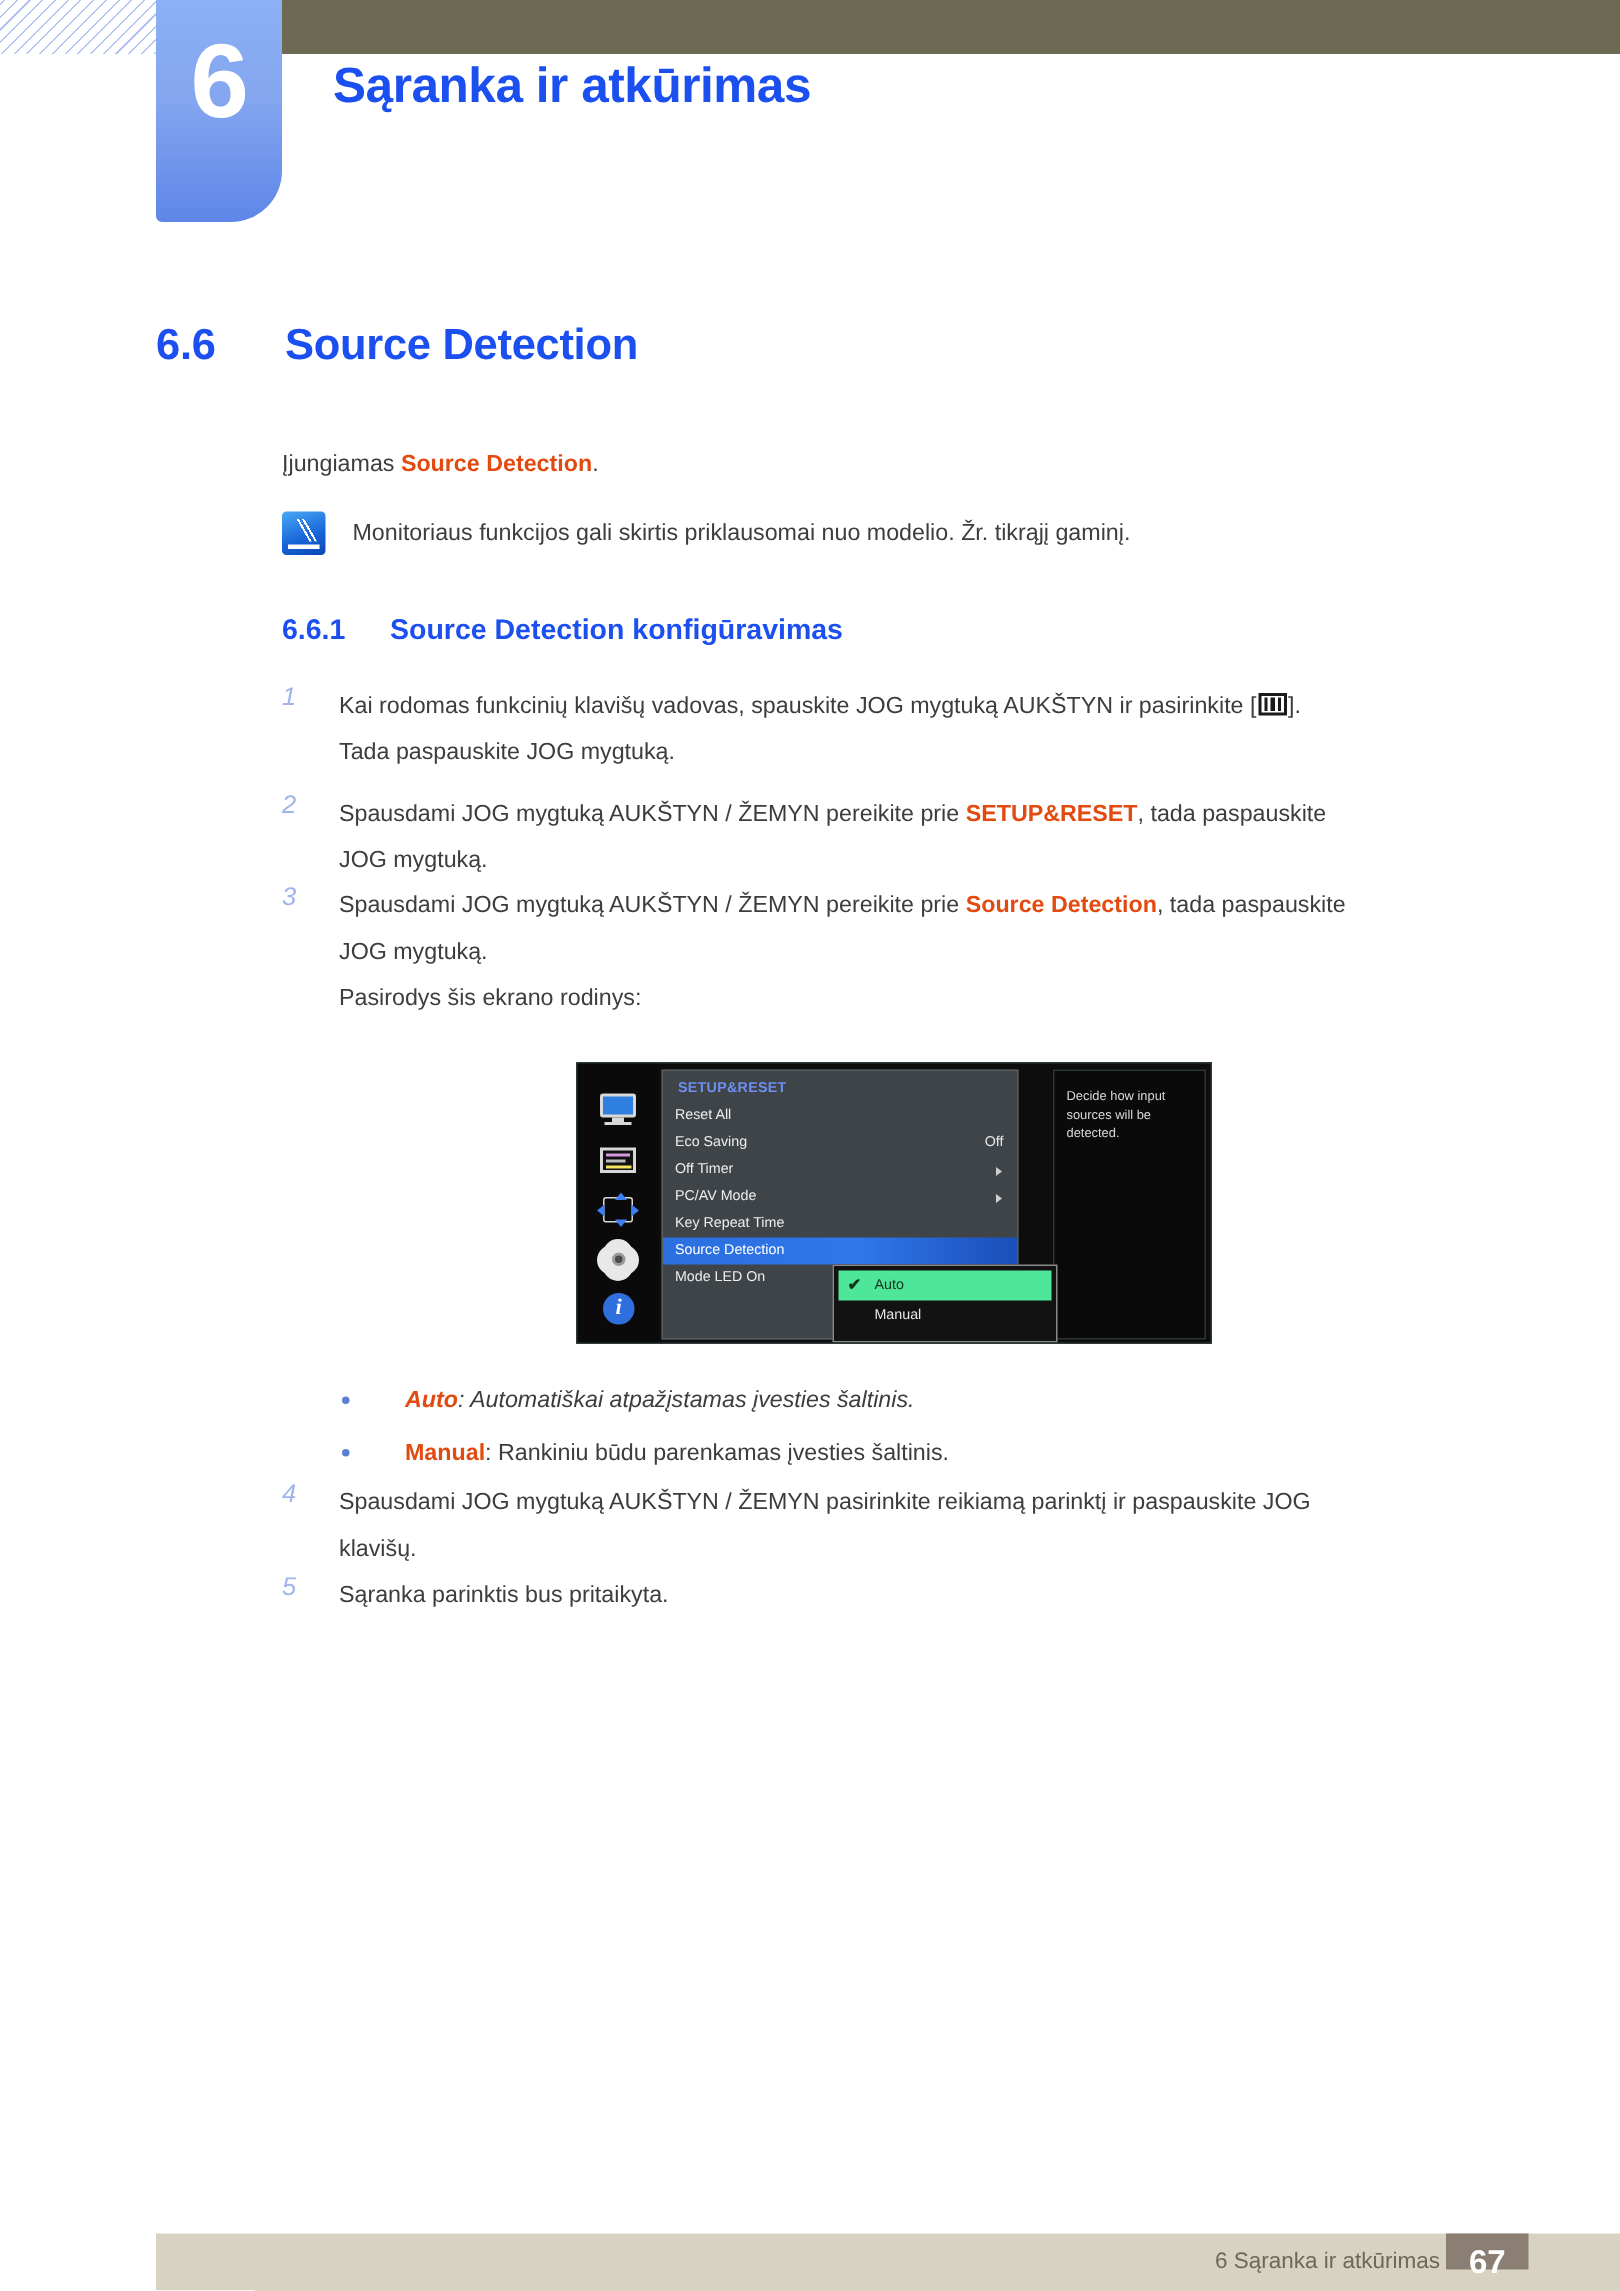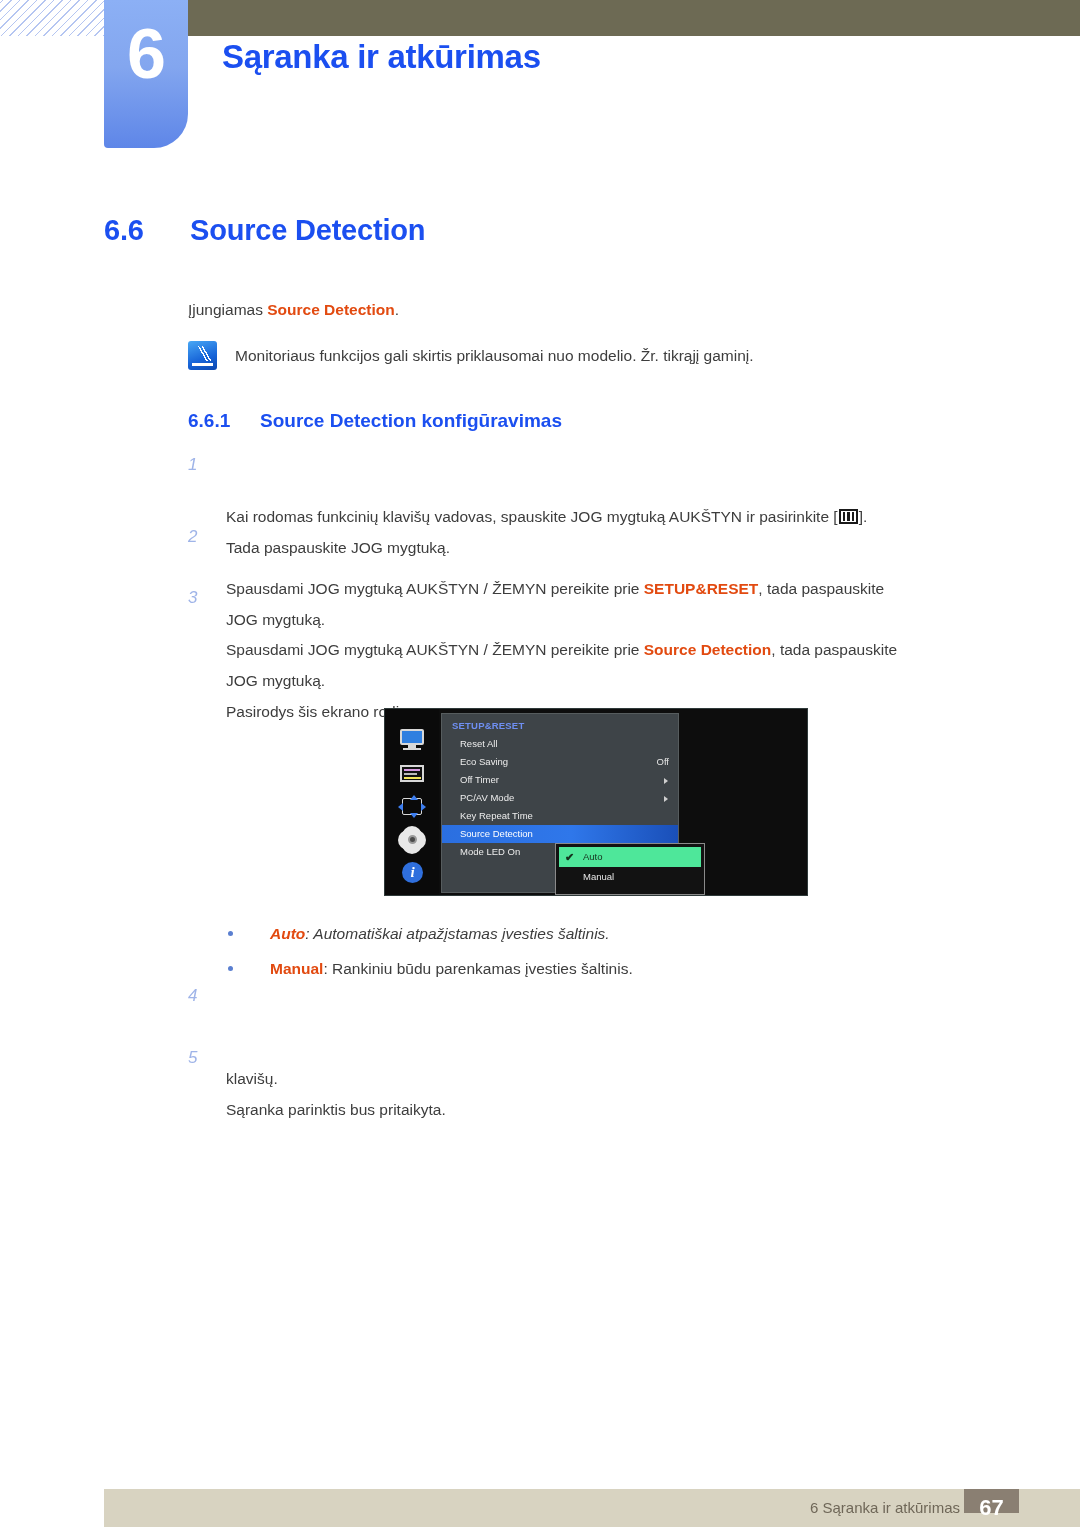--- a/index.html
+++ b/index.html
@@ -137,21 +137,20 @@
     font-size: 17px;
     font-style: italic;
     color: #9fb4e8;
   }
   .step-body {
     margin-left: 38px;
     font-size: 15.5px;
     line-height: 31px;
     color: #3d3d3d;
     width: 790px;
-    margin-top: 46px;
   }
 
   .menu-glyph {
     display: inline-block;
     width: 19px; height: 15px;
     border: 2px solid #1a1a1a;
     vertical-align: -2px;
     position: relative;
     background: #ffffff;
     box-sizing: border-box;
@@ -294,21 +293,21 @@
   .osd-cat {
     color: #6f8ff2;
     font-weight: bold;
     padding: 0 0 4px 10px;
     letter-spacing: 0.2px;
   }
   .osd-item {
     position: relative;
     height: 18px;
     line-height: 18px;
-    padding-left: 18px;
+    padding-left: 8px;
     padding-right: 8px;
     color: #ededed;
   }
   .osd-item .val { position: absolute; right: 9px; top: 0; color: #e6e6e6; }
   .osd-item .arr {
     position: absolute; right: 10px; top: 6.5px;
     width: 0; height: 0;
     border-top: 3.2px solid transparent;
     border-bottom: 3.2px solid transparent;
     border-left: 4.6px solid #cfcfcf;
@@ -505,40 +504,41 @@
   <div class="osd-sub">
     <div class="osd-sub-item active">
       <span class="chk">✔</span>
       <span>Auto</span>
     </div>
     <div class="osd-sub-item">
       <span>Manual</span>
     </div>
   </div>
 
+  <div class="osd-help">Decide how input sources will be detected.</div>
 </div>
 
 <div class="bullet-row" style="left:228px; top:920px; width:700px;font-style:italic;">
   <div class="bullet-dot"></div>
   <div class="bullet-text">
     <span class="orange">Auto</span><span>: Automatiškai atpažįstamas įvesties šaltinis.</span>
   </div>
 </div>
 
 <div class="bullet-row" style="left:228px; top:955px; width:700px;">
   <div class="bullet-dot"></div>
   <div class="bullet-text">
     <span class="orange">Manual</span><span>: Rankiniu būdu parenkamas įvesties šaltinis.</span>
   </div>
 </div>
 
 <div class="step" style="left:188px; top:986px; width:830px;">
   <div class="step-num">4</div>
   <div class="step-body">
-    <br>
+    <span>Spausdami JOG mygtuką AUKŠTYN / ŽEMYN pasirinkite reikiamą parinktį ir paspauskite JOG</span><br>
     <span>klavišų.</span>
   </div>
 </div>
 
 <div class="step" style="left:188px; top:1048px; width:830px;">
   <div class="step-num">5</div>
   <div class="step-body">
     <span>Sąranka parinktis bus pritaikyta.</span>
   </div>
 </div>

